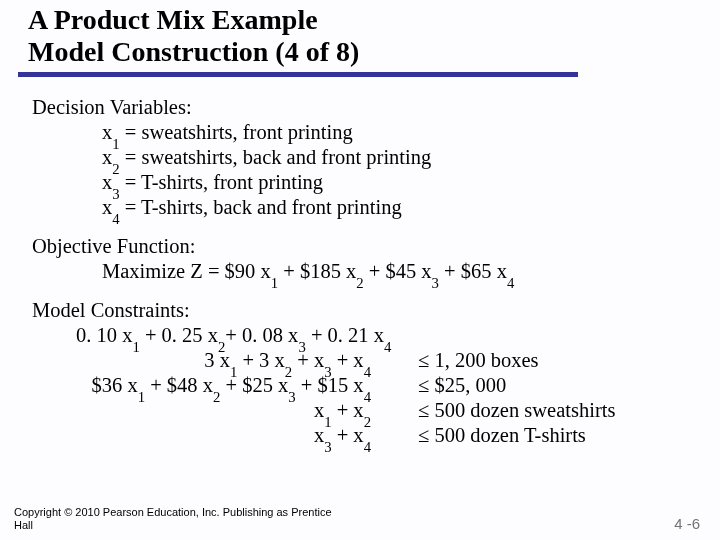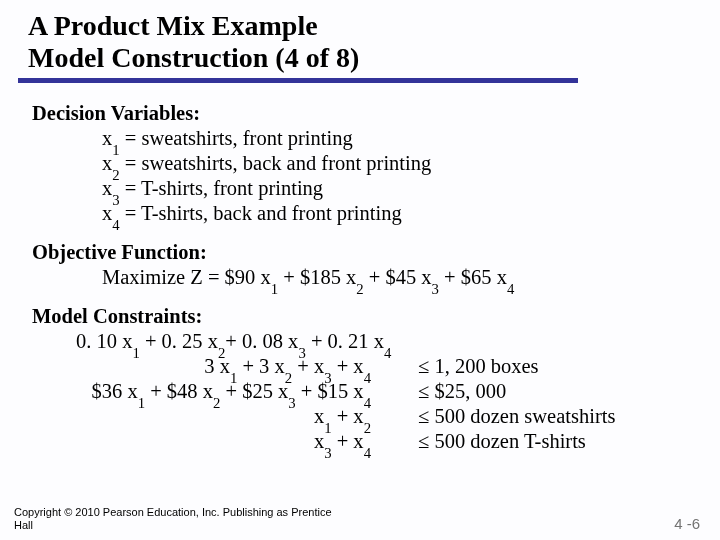--- a/index.html
+++ b/index.html
@@ -12,40 +12,40 @@
     color: #000;
     overflow: hidden;
   }
   .slide {
     position: relative;
     width: 720px;
     height: 540px;
     box-sizing: border-box;
   }
   .title-wrap {
-    padding: 10px 0 0 28px;
+    padding: 4px 0 0 28px;
   }
   .title {
     font-size: 28px;
     font-weight: bold;
     line-height: 1.15;
   }
   .rule {
     margin: 4px 0 0 18px;
     width: 560px;
     height: 5px;
     background: #333399;
   }
   .body {
     padding: 18px 28px 0 32px;
     font-size: 20.5px;
     line-height: 1.22;
   }
   .section-head {
-    font-weight: bold;
+    font-weight: normal;
     margin-top: 14px;
   }
   .section-head.first { margin-top: 0; }
   .indent1 { padding-left: 70px; }
   .indent-small { padding-left: 44px; }
   sub { font-size: 0.72em; line-height: 0; position: relative; top: 0.32em; }
   .constraints {
   }
   .crow {
     display: flex;

